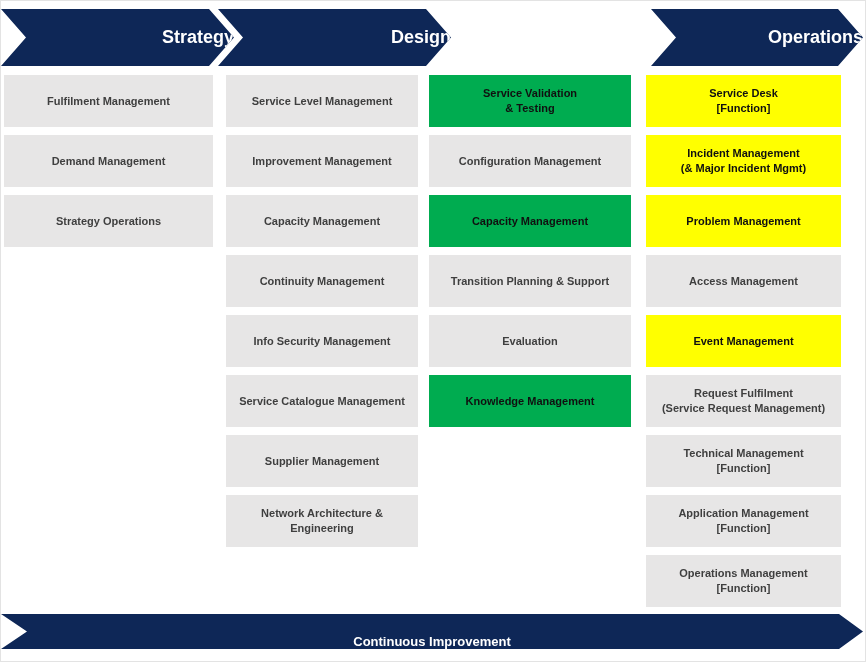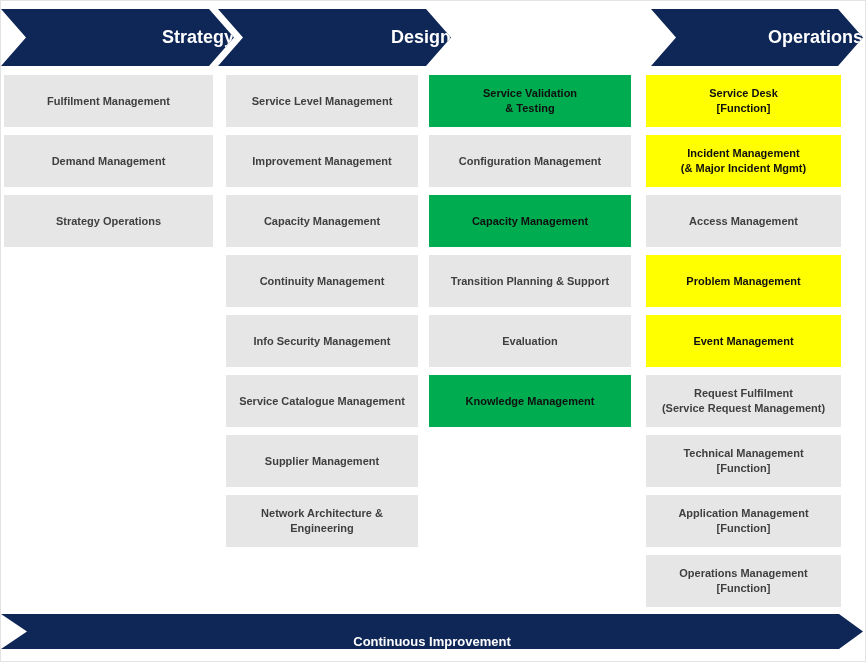--- a/index.html
+++ b/index.html
@@ -122,22 +122,22 @@
       <div class="box green">Capacity Management</div>
       <div class="box gray">Transition Planning &amp; Support</div>
       <div class="box gray">Evaluation</div>
       <div class="box green">Knowledge Management</div>
     </div>
   <div class="col" id="col-3">
       <div class="box yellow">Service Desk
 [Function]</div>
       <div class="box yellow">Incident Management
 (&amp; Major Incident Mgmt)</div>
+      <div class="box yellow">Problem Management</div>
       <div class="box gray">Access Management</div>
-      <div class="box yellow">Problem Management</div>
       <div class="box yellow">Event Management</div>
       <div class="box gray">Request Fulfilment
 (Service Request Management)</div>
       <div class="box gray">Technical Management
 [Function]</div>
       <div class="box gray">Application Management
 [Function]</div>
       <div class="box gray">Operations Management
 [Function]</div>
     </div>

